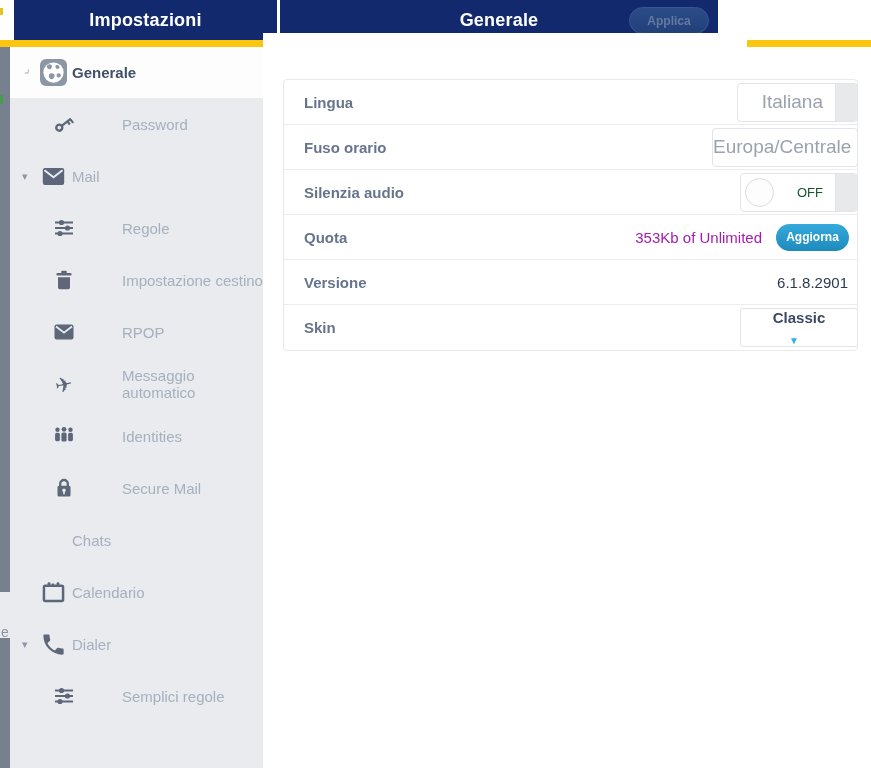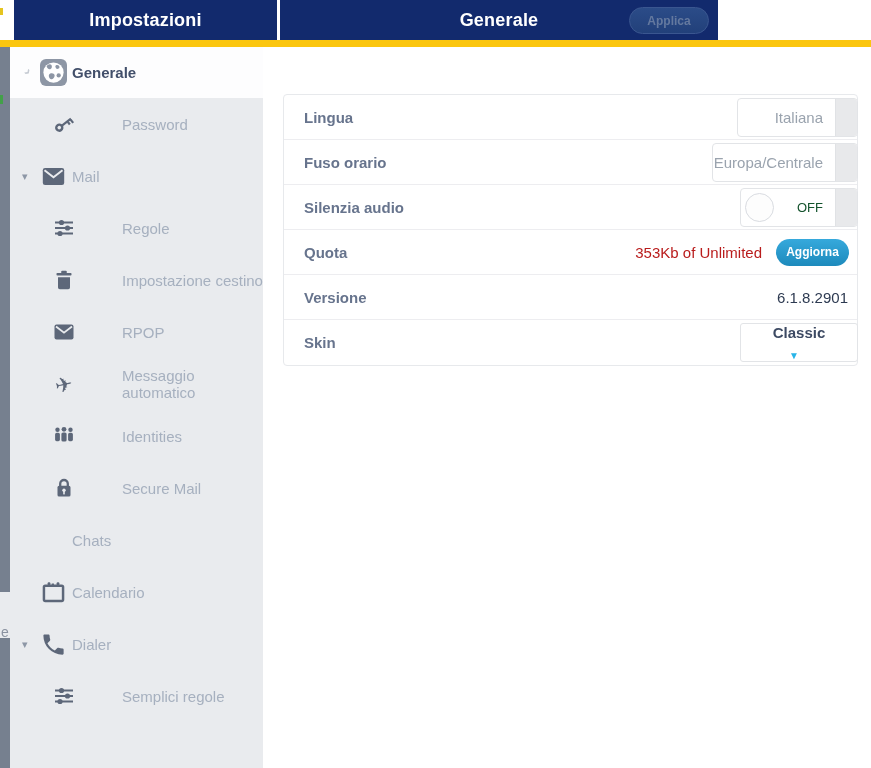--- a/index.html
+++ b/index.html
@@ -46,44 +46,44 @@
   .item.top .icon { left:30px; width:27px; height:27px; }
   .item.sub .icon { left:42px; width:24px; height:24px; }
   .icon svg { width:100%; height:100%; }
   .globe-box { background:#8d96a5; border-radius:6px; }
   .caret { position:absolute; left:12px; font-size:11px; color:#8d97a6; }
   .caret.collapsed { left:16px; top:16px; font-size:14px; font-weight:700; color:#c6cbd3;
     transform:rotate(45deg); }
   .plane-glyph { font-size:21px; transform:rotate(-12deg); line-height:1; }
 
   
-  .content { position:absolute; left:263px; top:48px; width:484px; height:721px; background:#ffffff; }
+  .content { position:absolute; left:263px; top:33px; width:484px; height:721px; background:#ffffff; }
   .stable { position:absolute; left:20px; top:46px; width:575px;
     border:1px solid #e7e9ec; border-radius:4px; background:#fff; }
   .trow { height:45px; display:flex; align-items:center; border-bottom:1px solid #ededf0; }
   .trow:last-child { border-bottom:none; }
   .tlabel { padding-left:20px; font-size:15px; font-weight:600; color:#67748d; }
   .rctl { margin-left:auto; }
 
   .select { display:flex; align-items:center; height:39px; width:121px;
     border:1px solid #e2e4e7; border-radius:4px; background:#fff; overflow:hidden;
     margin-right:-1px; cursor:pointer; }
   .select.wide { width:146px; }
-  .sel-val { flex:1; text-align:right; padding-right:12px; font-size:15px; color:#9aa3ae; }
+  .sel-val { flex:1; text-align:right; padding-right:12px; font-size:19px; color:#9aa3ae; }
   .grip { width:22px; align-self:stretch; background:#e8e9eb; border-left:1px solid #e0e2e5; }
 
   .toggle { display:flex; align-items:center; height:39px; width:118px;
     border:1px solid #e2e4e7; border-radius:4px; background:#fff; overflow:hidden;
     margin-right:-1px; cursor:pointer; }
   .knob { width:29px; height:29px; border-radius:50%; background:#fdfdfd;
     border:1px solid #d8dbe0; margin-left:4px; }
   .off { margin-left:auto; margin-right:12px; font-size:13px; color:#14532d; }
 
   .qgroup { display:flex; align-items:center; gap:14px; margin-left:auto; padding-right:8px; }
-  .quota-val { font-size:15px; color:#b91c1c;margin-left:48px; }
+  .quota-val { font-size:15px; color:#a21caf;margin-left:48px; }
   .aggiorna { width:73px; height:27px; border:none; border-radius:14px;
     background:linear-gradient(#36a9dc,#1d8abc); color:#fff; font-size:12px; font-weight:700;
     cursor:pointer; font-family:inherit; }
 
   .ver { margin-left:auto; padding-right:9px; font-size:15px; color:#2d3a51; }
 
   .skin-select { display:flex; align-items:center; height:39px; width:118px;
     border:1px solid #e2e4e7; border-radius:3px; background:#fff; overflow:hidden;
     margin-left:auto; margin-right:-1px; cursor:pointer;flex-direction:column; }
   .grip-left { width:28px; align-self:stretch; background:#ebedef; border-right:1px solid #e2e4e7; }

